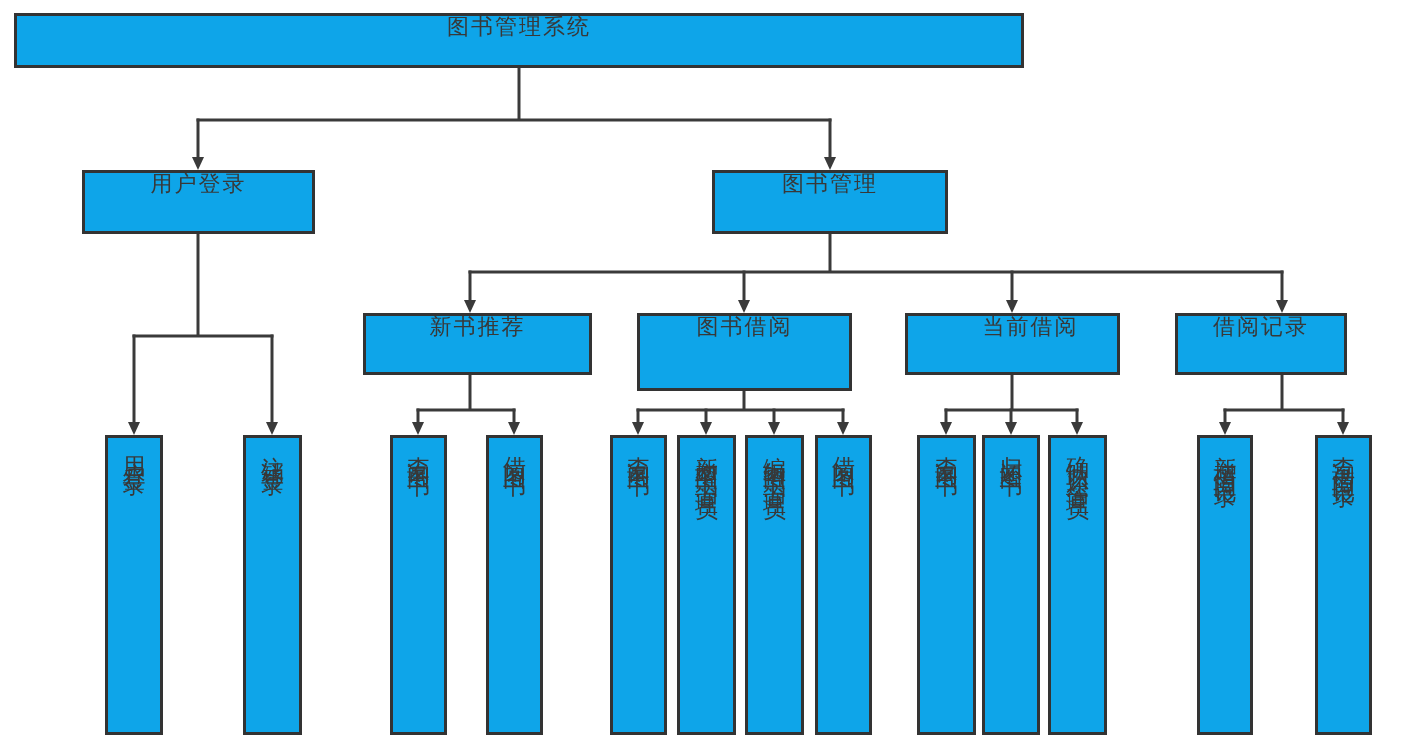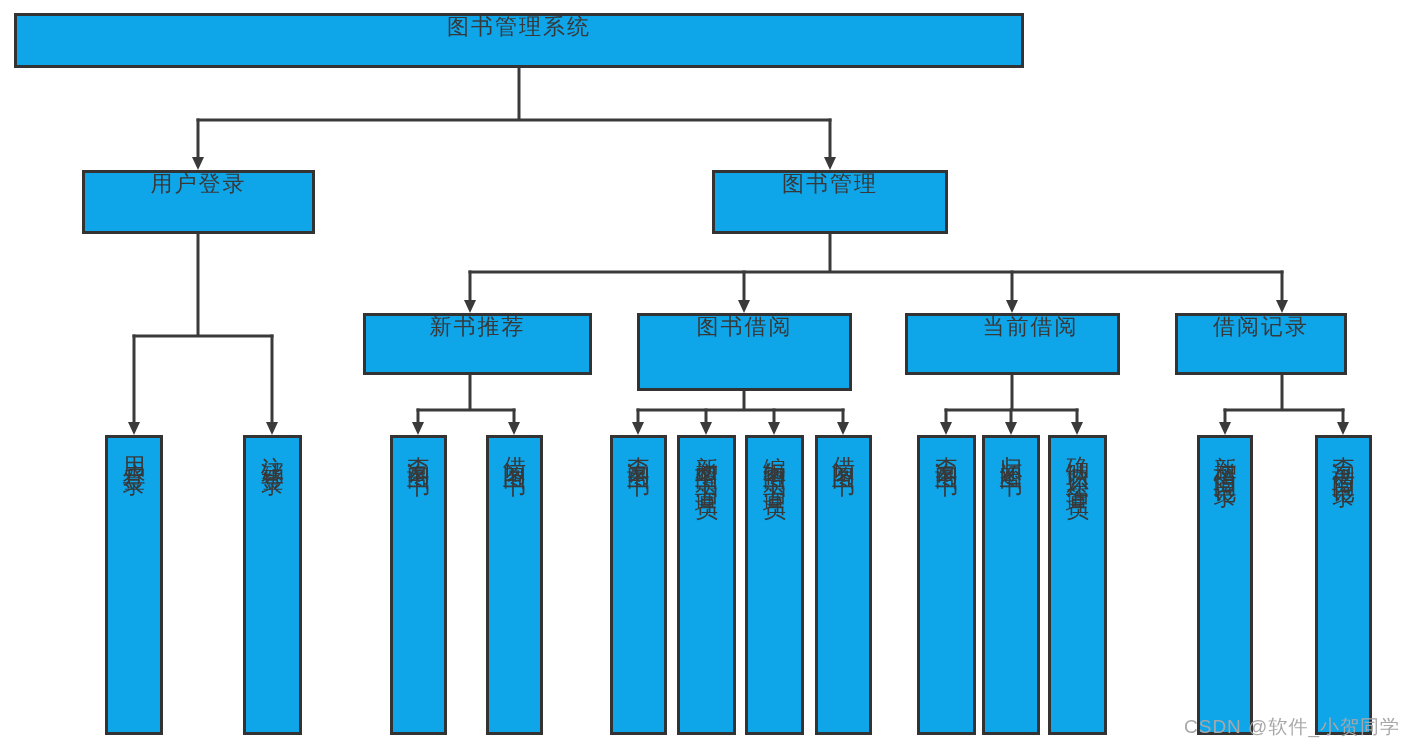--- a/index.html
+++ b/index.html
@@ -171,14 +171,13 @@
       <div class="node vertical" style="left: 1048px; top: 435px; width: 59px; height: 300px; border-color: rgb(51, 51, 51);">
         <span class="label" style="color: rgb(56, 56, 56);">确认归还（管理员）</span>
       </div>
       <div class="node vertical" style="left: 1197px; top: 435px; width: 56px; height: 300px; border-color: rgb(51, 51, 51);">
         <span class="label" style="color: rgb(56, 56, 56);">新增借阅记录</span>
       </div>
       <div class="node vertical" style="left: 1315px; top: 435px; width: 57px; height: 300px; border-color: rgb(51, 51, 51);">
         <span class="label" style="color: rgb(56, 56, 56);">查询借阅记录</span>
       </div>
     </div>
-  <div class="watermark">CSDN @软件_小贺同学</div>
 </div>
 
 </body></html>

